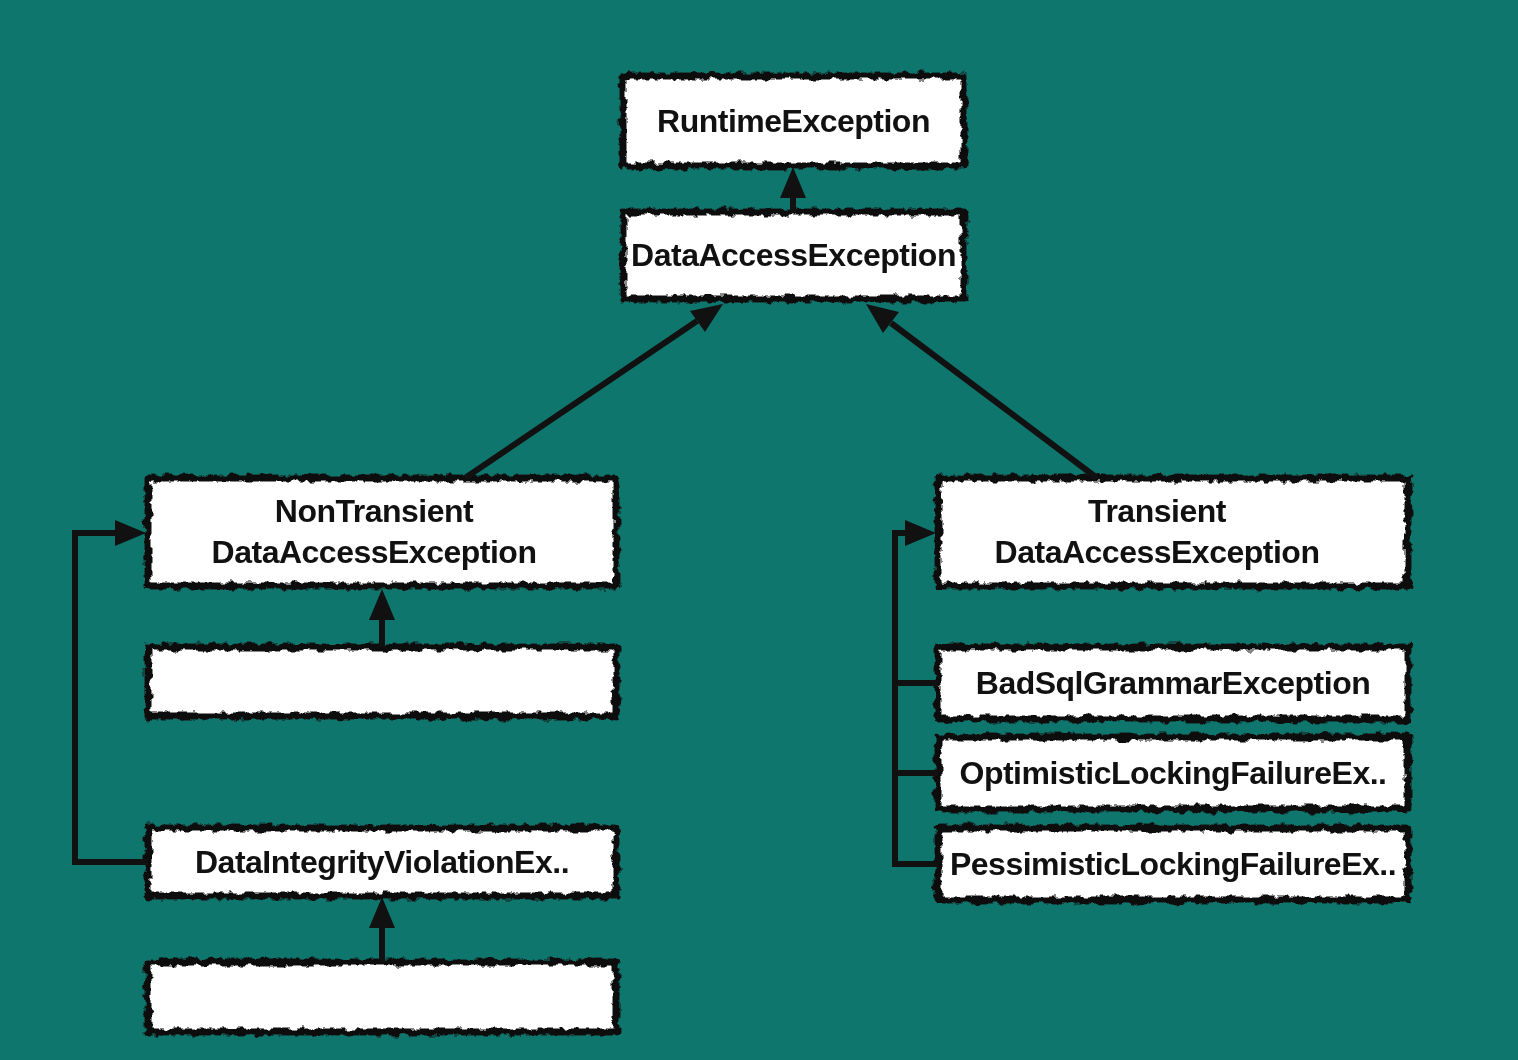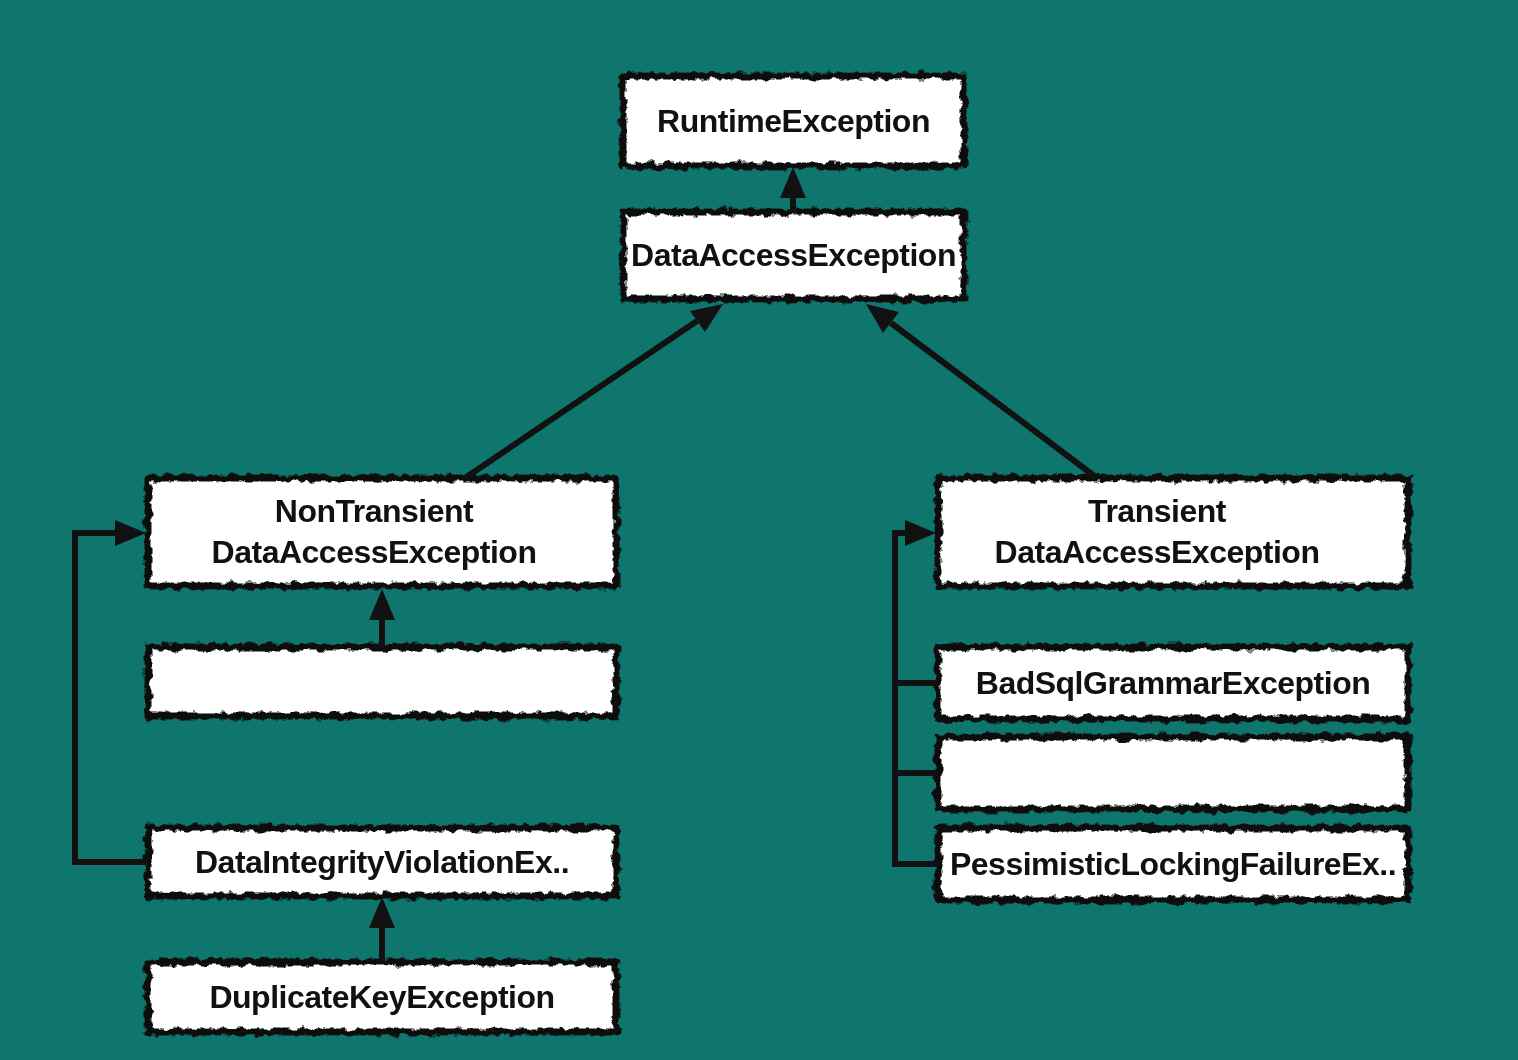--- a/index.html
+++ b/index.html
@@ -93,23 +93,23 @@
   <div class="node-label" style="left:623px; top:76px;  width:341px; height:90px;">RuntimeException</div>
 
   <div class="node-label" style="left:623px; top:212px; width:341px; height:87px;">DataAccessException</div>
 
   <div class="node-label" style="left:140px; top:478px; width:468px; height:108px;">NonTransient
 DataAccessException</div>
 
 
   <div class="node-label" style="left:148px; top:828px; width:468px; height:68px;text-align:center;">DataIntegrityViolationEx..</div>
 
-  <div class="node-label" style="left:148px; top:962px; width:468px; height:70px;">DuplicateKeyException</div>
 
   <div class="node-label" style="left:922px; top:478px; width:470px; height:108px;">Transient
 DataAccessException</div>
 
   <div class="node-label" style="left:938px; top:647px; width:470px; height:72px;">BadSqlGrammarException</div>
 
+  <div class="node-label" style="left:938px; top:737px; width:470px; height:72px;">OptimisticLockingFailureEx..</div>
 
   <div class="node-label" style="left:938px; top:828px; width:470px; height:72px;text-align:right;">PessimisticLockingFailureEx..</div>
 
 </div>
 
 </body></html>

